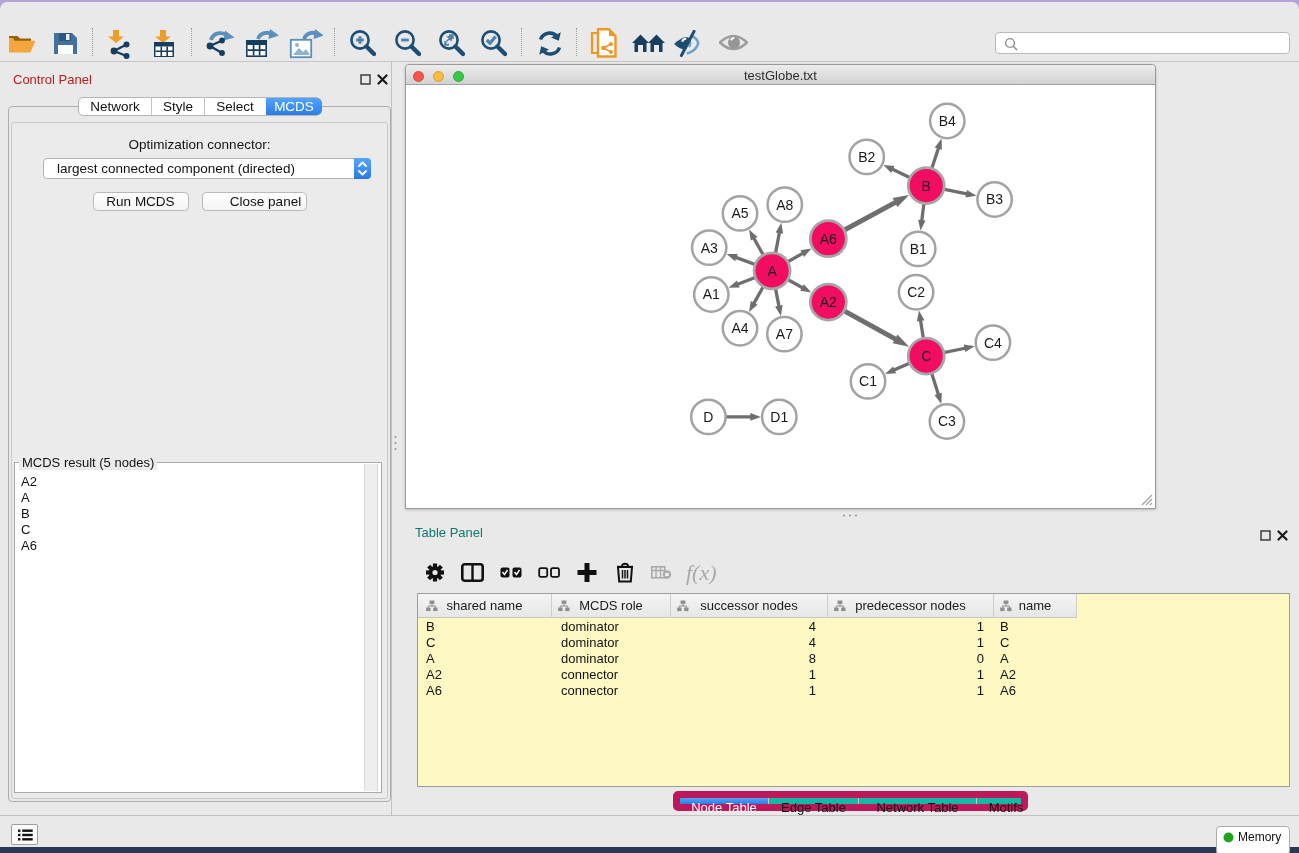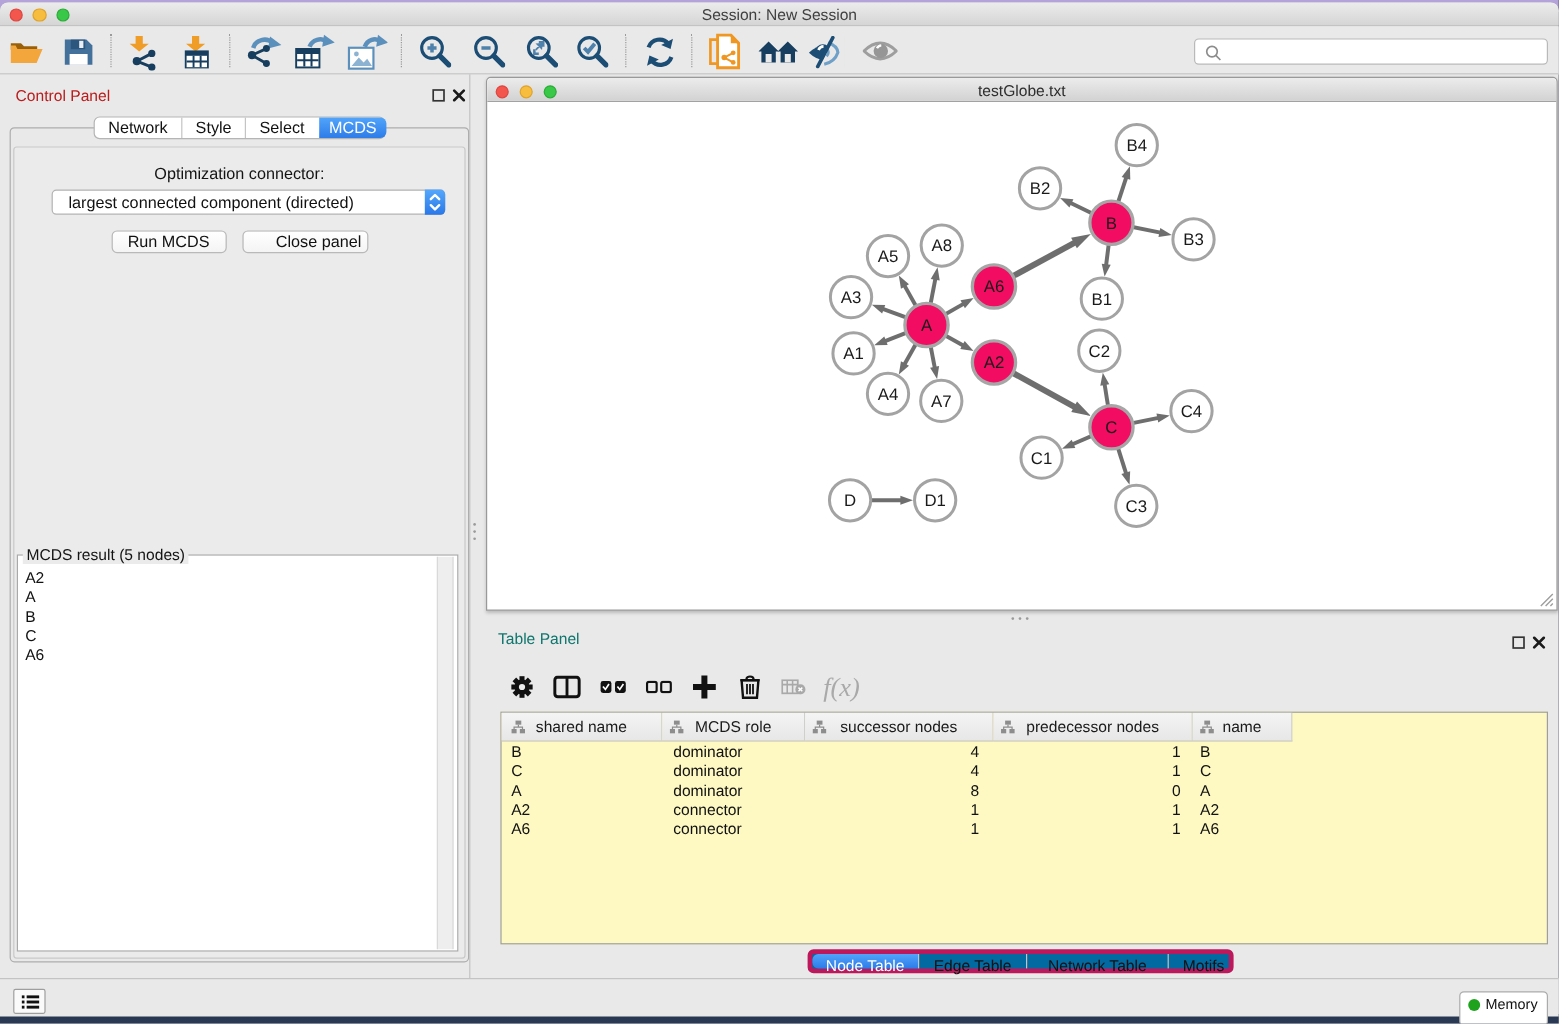--- a/index.html
+++ b/index.html
@@ -26,46 +26,40 @@
 .dropdown { position:absolute; left:43px; top:156px; width:328px; height:21px; background:#fff; border:1px solid #b3b3b3; border-radius:4px; }
 .dd-text { position:absolute; left:13px; top:2px; font-size:13.5px; color:#111; }
 .dd-spin { position:absolute; right:-1px; top:-1px; width:17px; height:21px; background:linear-gradient(#55a7fb,#2a78e8); border-radius:0 4px 4px 0; }
 .btn { position:absolute; top:190px; height:18.5px; background:linear-gradient(#ffffff,#f4f4f4); border:1px solid #b9b9b9; border-radius:4.5px; font-size:13.5px; color:#111; text-align:center; line-height:17px; }
 .mcds-box { position:absolute; left:14px; top:460px; width:368px; height:331px; border:1px solid #a9a9a9; background:#fff; }
 .mcds-label { position:absolute; left:19px; top:453px; font-size:13px; color:#141414; background:#ebebeb; padding:0 3px; }
 .mcds-list { position:absolute; left:21px; top:472px; font-size:13px; color:#111; line-height:16px; }
 .mcds-scroll { position:absolute; right:3px; top:1px; width:14px; height:327px; background:#eeeeee; border-left:1px solid #d9d9d9; border-right:1px solid #d9d9d9; }
 .vdiv { position:absolute; left:391px; top:60px; width:0; height:754px; border-left:1px solid #c2c2c2; }
 
-.netwin { position:absolute; left:405px; top:62px; width:893px; height:445px; background:#fff; border:1px solid #999; border-radius:4px 4px 0 0; box-shadow:0 1px 3px rgba(0,0,0,0.2); }
+.netwin { position:absolute; left:405px; top:62px; width:751px; height:445px; background:#fff; border:1px solid #999; border-radius:4px 4px 0 0; box-shadow:0 1px 3px rgba(0,0,0,0.2); }
 .net-titlebar { position:absolute; top:0; left:0; width:100%; height:20px; background:linear-gradient(#ececec,#d2d2d2); border-bottom:1px solid #a2a2a2; border-radius:4px 4px 0 0; }
 .ntl { position:absolute; top:5.5px; width:11px; height:11px; border-radius:50%; }
 .net-title { position:absolute; top:3px; left:0; width:100%; text-align:center; font-size:13px; color:#2e2e2e; }
 
 .tp-title { position:absolute; left:415px; top:523px; font-size:13px; color:#0f766e; }
 .tablebox { position:absolute; left:417px; top:591px; width:873px; height:194px; background:#fef9c3; border:1px solid #9e9e9e; }
 .th-cell { position:absolute; top:0; height:24px; background:linear-gradient(#f4f4f4,#e7e7e7); border-right:1px solid #cfcfcf; border-bottom:1px solid #c6c6c6; font-size:13px; color:#1a1a1a; text-align:center; line-height:23px; }
 .td { position:absolute; font-size:13px; color:#111; height:16px; line-height:16px; }
-.bot-tabs { position:absolute; left:673px; top:789px; width:355px; height:20px; background:#0369a1; border:4px solid #be185d; border-radius:5px; }
+.bot-tabs { position:absolute; left:673px; top:789px; width:355px; height:20px; background:#14b8a6; border:7px solid #be185d; border-radius:5px; }
 .btab { position:absolute; top:0; height:100%; font-size:13px; color:#111; text-align:center; line-height:19px; }
 .btab-sel { background:linear-gradient(#51a4fa,#2d7ce9); color:#fff; border-radius:5px 0 0 5px; }
 
 .statusbar { position:absolute; left:0; top:813px; width:100%; height:30px; background:#e9e9e9; border-top:1px solid #c3c3c3; }
 .memlbl { font-size:12px; color:#111; }
 </style>
 </head>
 <body>
 <div class="desktop-top"></div>
 <div class="mainwin">
-<div class="titlebar">
- <div class="tl" style="left:7.5px;background:#f2564d;border:0.5px solid #dd4741;"></div>
- <div class="tl" style="left:27px;background:#f6bd3e;border:0.5px solid #dfa32c;"></div>
- <div class="tl" style="left:46.5px;background:#39c848;border:0.5px solid #2aad38;"></div>
- <div class="title-text">Session: New Session</div>
-</div>
 <div class="toolbar">
  <svg class="icon" style="left:7px;top:9px;" width="30" height="25" viewBox="0 0 30 25">
    <path d="M2 5 h8.5 l2.5 2.5 H24 v3 H2 z" fill="#9a6009"></path>
    <path d="M2 21.5 L2 7 H6 L7.5 9.8 H28.5 L23.5 21.5 Z" fill="#f2a63c"></path>
    <path d="M2 21.5 L7.2 9.8" stroke="#e99a28" stroke-width="0" fill="none"></path>
  </svg>
  <svg class="icon" style="left:53px;top:9px;" width="25" height="25" viewBox="0 0 25 25">
    <path d="M1 2 H19 L24 7 V23 H1 Z" fill="#44719c"></path>
    <rect x="6" y="2" width="12" height="8" fill="#2c567e"></rect>
    <rect x="13" y="3" width="3.5" height="6" fill="#e8eef4"></rect>

